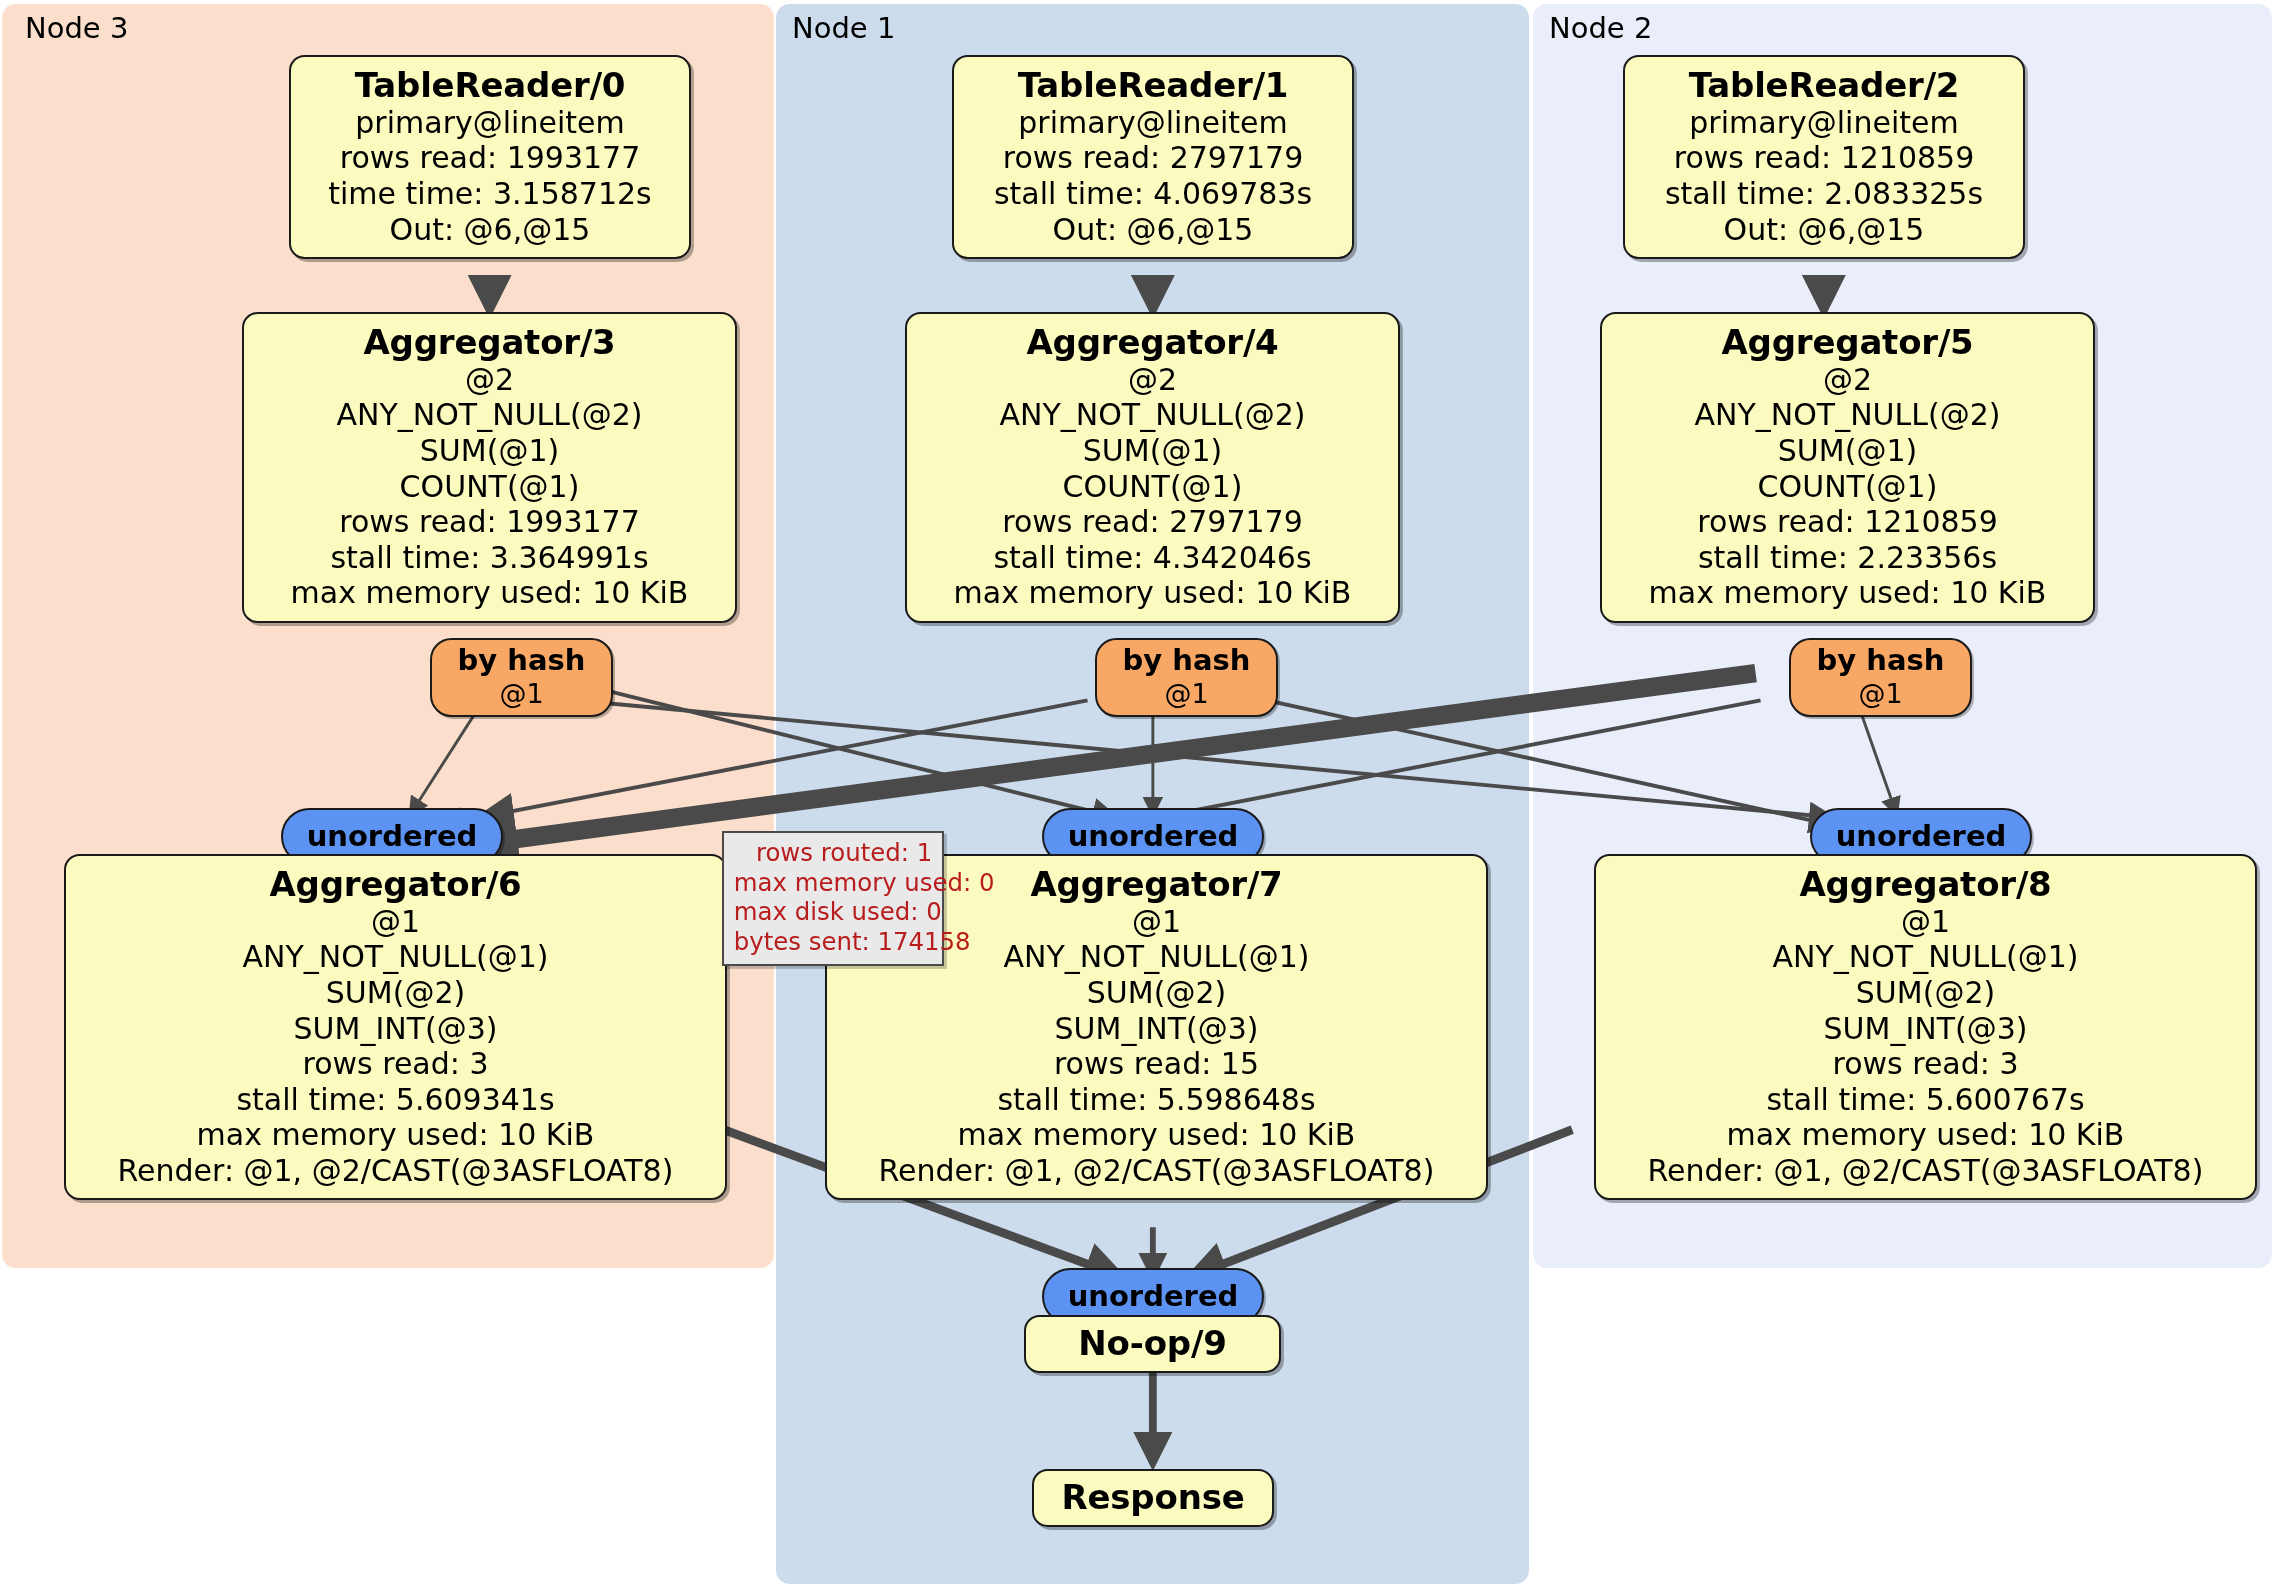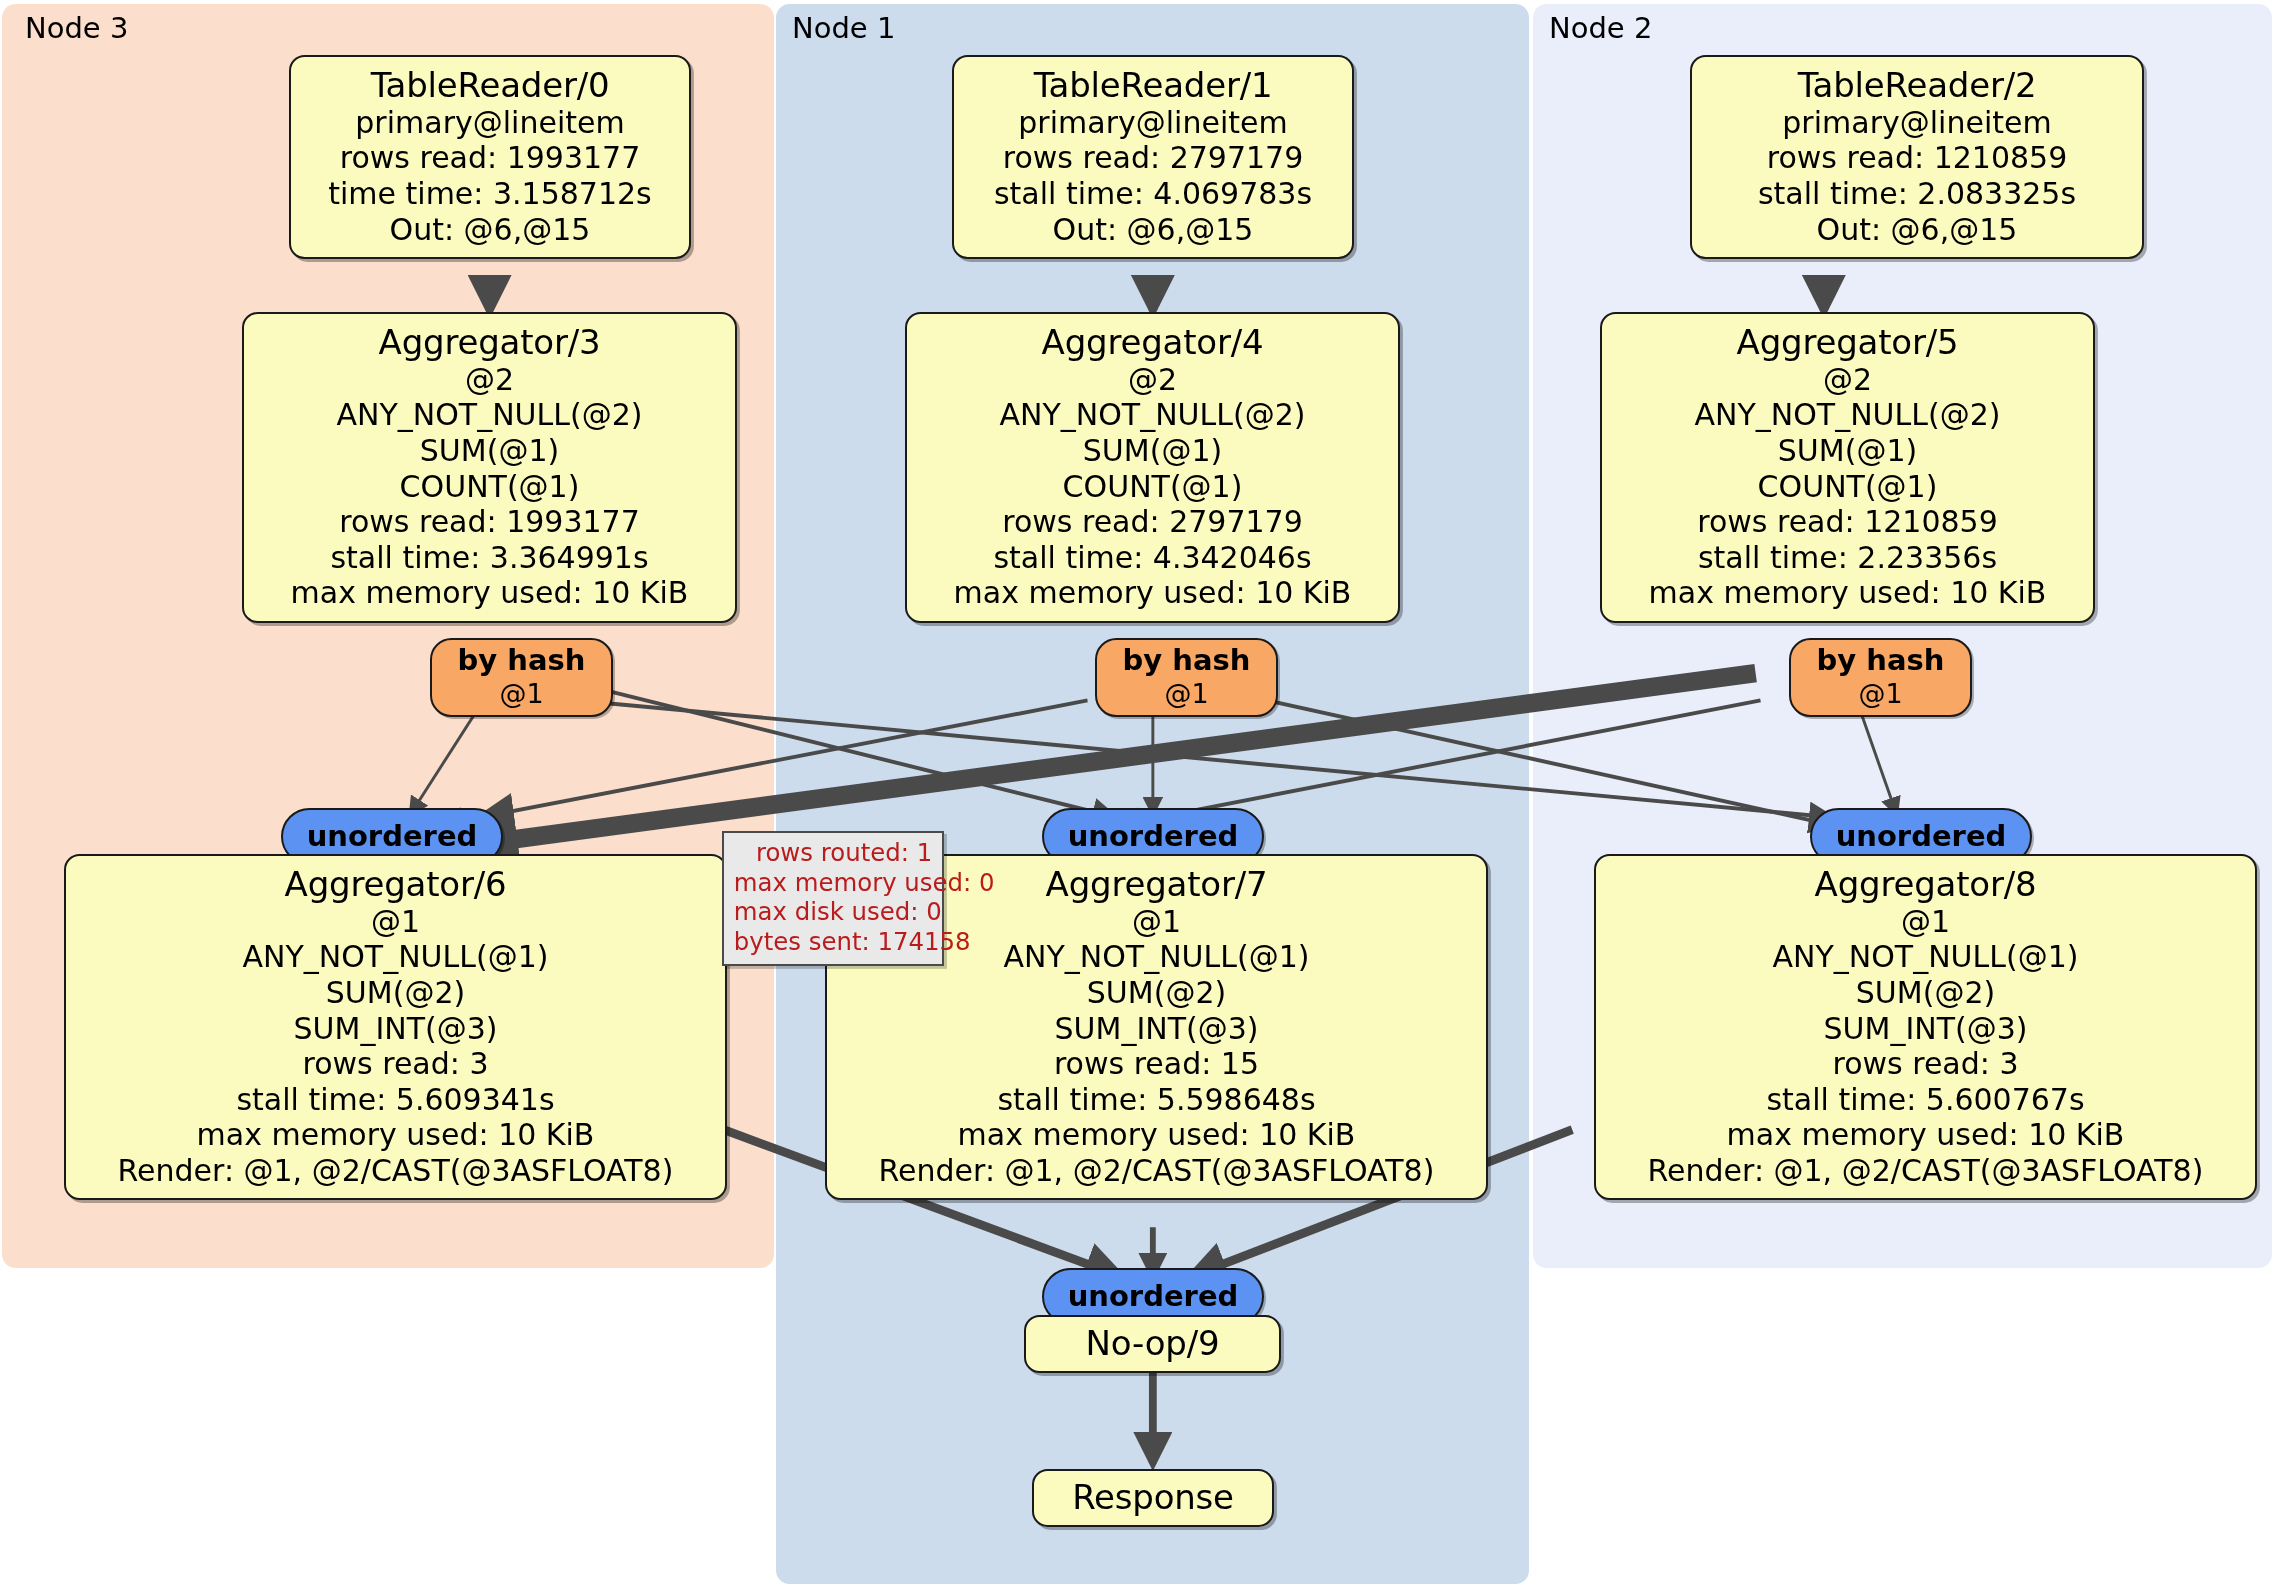--- a/index.html
+++ b/index.html
@@ -51,21 +51,21 @@
     border: 2.9px solid #1a1a1a;
     border-radius: 15.6px;
     text-align: center;
     color: #000000;
     font-size: 30px;
     line-height: 1.185;
     padding: 7.8px 13.7px 9.8px 13.7px;
     box-shadow: 2.9px 2.9px 0 rgba(0,0,0,0.30);
   }
   .node .title {
-    font-weight: normal;
+    font-weight: bold;
     font-size: 34px;
     line-height: 1.18;
     letter-spacing: -0.2px;
   }
   .node .line {
     white-space: nowrap;
   }
 
   
   .node.compact {
@@ -186,21 +186,21 @@
   </div>
 
   <div class="node" style="left:952px; top:55px; width:402px;">
     <div class="title">TableReader/1</div>
     <div class="line">primary@lineitem</div>
     <div class="line">rows read: 2797179</div>
     <div class="line">stall time: 4.069783s</div>
     <div class="line">Out: @6,@15</div>
   </div>
 
-  <div class="node" style="left:1690px; top:55px; width:454px;">
+  <div class="node" style="left:1623px; top:55px; width:402px;">
     <div class="title">TableReader/2</div>
     <div class="line">primary@lineitem</div>
     <div class="line">rows read: 1210859</div>
     <div class="line">stall time: 2.083325s</div>
     <div class="line">Out: @6,@15</div>
   </div>
 
   <div class="node" style="left:242px; top:312px; width:495px;">
     <div class="title">Aggregator/3</div>
     <div class="line">@2</div>

